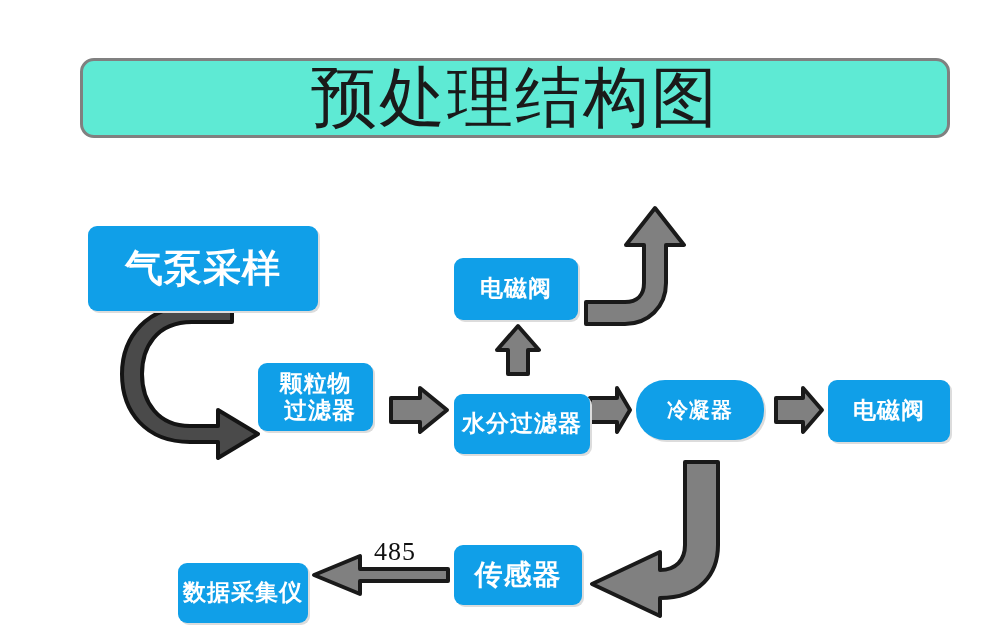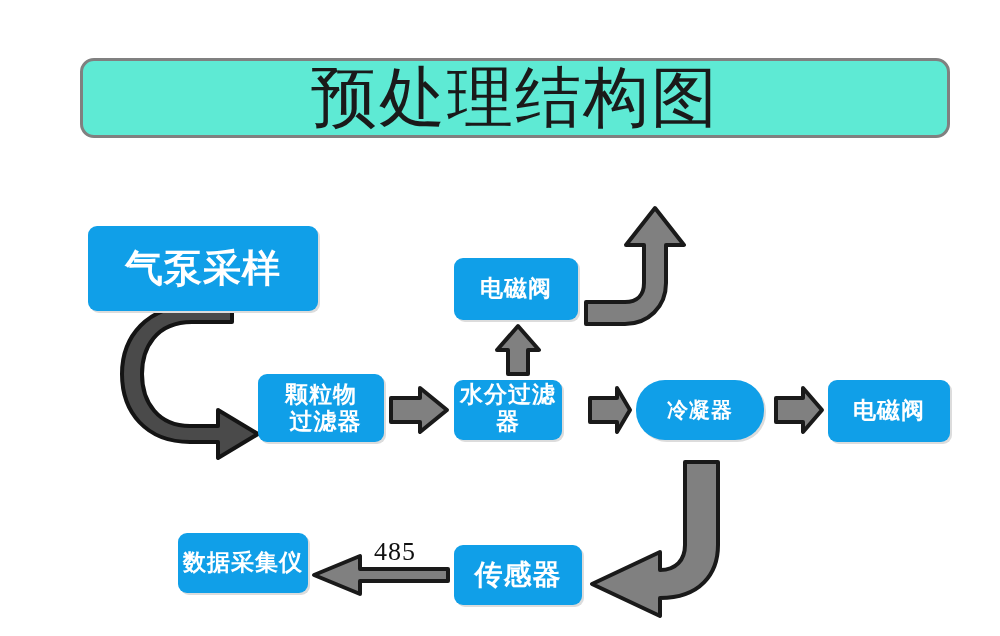--- a/index.html
+++ b/index.html
@@ -58,27 +58,27 @@
     justify-content: center;
     text-align: center;
     color: #ffffff;
     font-family: "DejaVu Sans", "Liberation Sans", sans-serif;
     font-weight: bold;
     line-height: 1.18;
     letter-spacing: 1px;
   }
 
   .node--pump      { left: 88px;  top: 226px; width: 230px; height: 85px;  font-size: 38px; }
-  .node--particle  { left: 258px; top: 374px; width: 126px; height: 68px;  font-size: 23px; }
-  .node--moisture  { left: 454px; top: 380px; width: 108px; height: 60px;  font-size: 23px; font-family: Liberation Mono, monospace; }
+  .node--particle  { left: 258px; top: 363px; width: 115px; height: 68px;  font-size: 23px; }
+  .node--moisture  { left: 454px; top: 394px; width: 136px; height: 60px;  font-size: 23px; }
   .node--valve-top { left: 454px; top: 258px; width: 124px; height: 62px;  font-size: 23px; }
   .node--condenser { left: 636px; top: 380px; width: 128px; height: 60px;  font-size: 21px; border-radius: 29px; }
   .node--valve-right { left: 828px; top: 380px; width: 122px; height: 62px; font-size: 23px; }
   .node--sensor    { left: 454px; top: 545px; width: 128px; height: 60px;  font-size: 28px; }
-  .node--daq       { left: 178px; top: 533px; width: 130px; height: 60px;  font-size: 23px; }
+  .node--daq       { left: 178px; top: 563px; width: 130px; height: 60px;  font-size: 23px; }
 
   .node .line2 { display: block; margin-left: 9px; }
 
   
   #arrows {
     position: absolute;
     left: 0; top: 0;
     width: 1000px;
     height: 636px;
     pointer-events: none;

